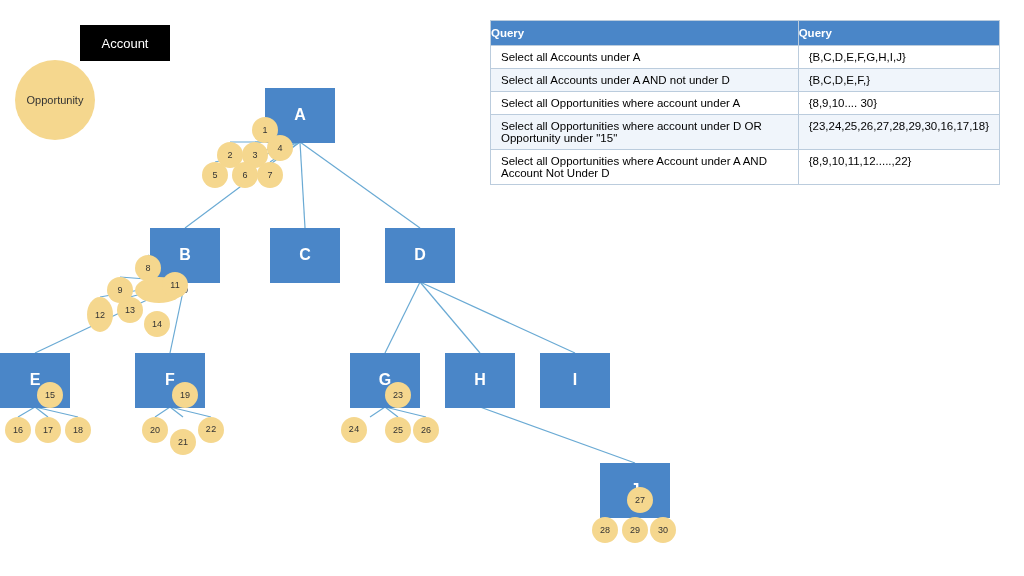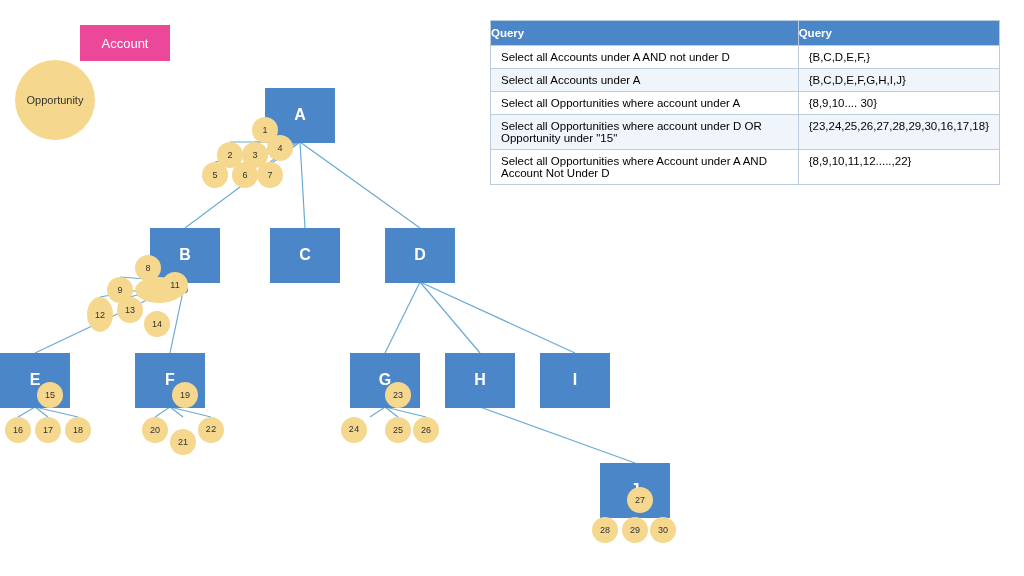--- a/index.html
+++ b/index.html
@@ -47,21 +47,21 @@
       justify-content: center;
       font-size: 11px;
       color: #333;
       font-weight: 500;
     }
 
     
     .legend-account {
       position: absolute;
       top: 25px; left: 80px;
-      background: #ec4899;
+      background: #000000;
       color: #fff;
       width: 90px; height: 36px;
       display: flex; align-items: center; justify-content: center;
       font-size: 13px;
     }
     .legend-opportunity {
       position: absolute;
       top: 60px; left: 15px;
       background: #f5d78e;
       border-radius: 50%;
@@ -110,26 +110,26 @@
 
 <table class="query-table">
   <thead>
     <tr>
       <th>Query</th>
       <th>Query</th>
     </tr>
   </thead>
   <tbody id="table-body">
   <tr>
+        <td>Select all Accounts under A</td>
+        <td>{B,C,D,E,F,G,H,I,J}</td>
+      </tr>
+      <tr>
         <td>Select all Accounts under A AND not under D</td>
         <td>{B,C,D,E,F,}</td>
-      </tr>
-      <tr>
-        <td>Select all Accounts under A</td>
-        <td>{B,C,D,E,F,G,H,I,J}</td>
       </tr>
       <tr>
         <td>Select all Opportunities where account under A</td>
         <td>{8,9,10.... 30}</td>
       </tr>
       <tr>
         <td>Select all Opportunities where account under D OR Opportunity under "15"</td>
         <td>{23,24,25,26,27,28,29,30,16,17,18}</td>
       </tr>
       <tr>

